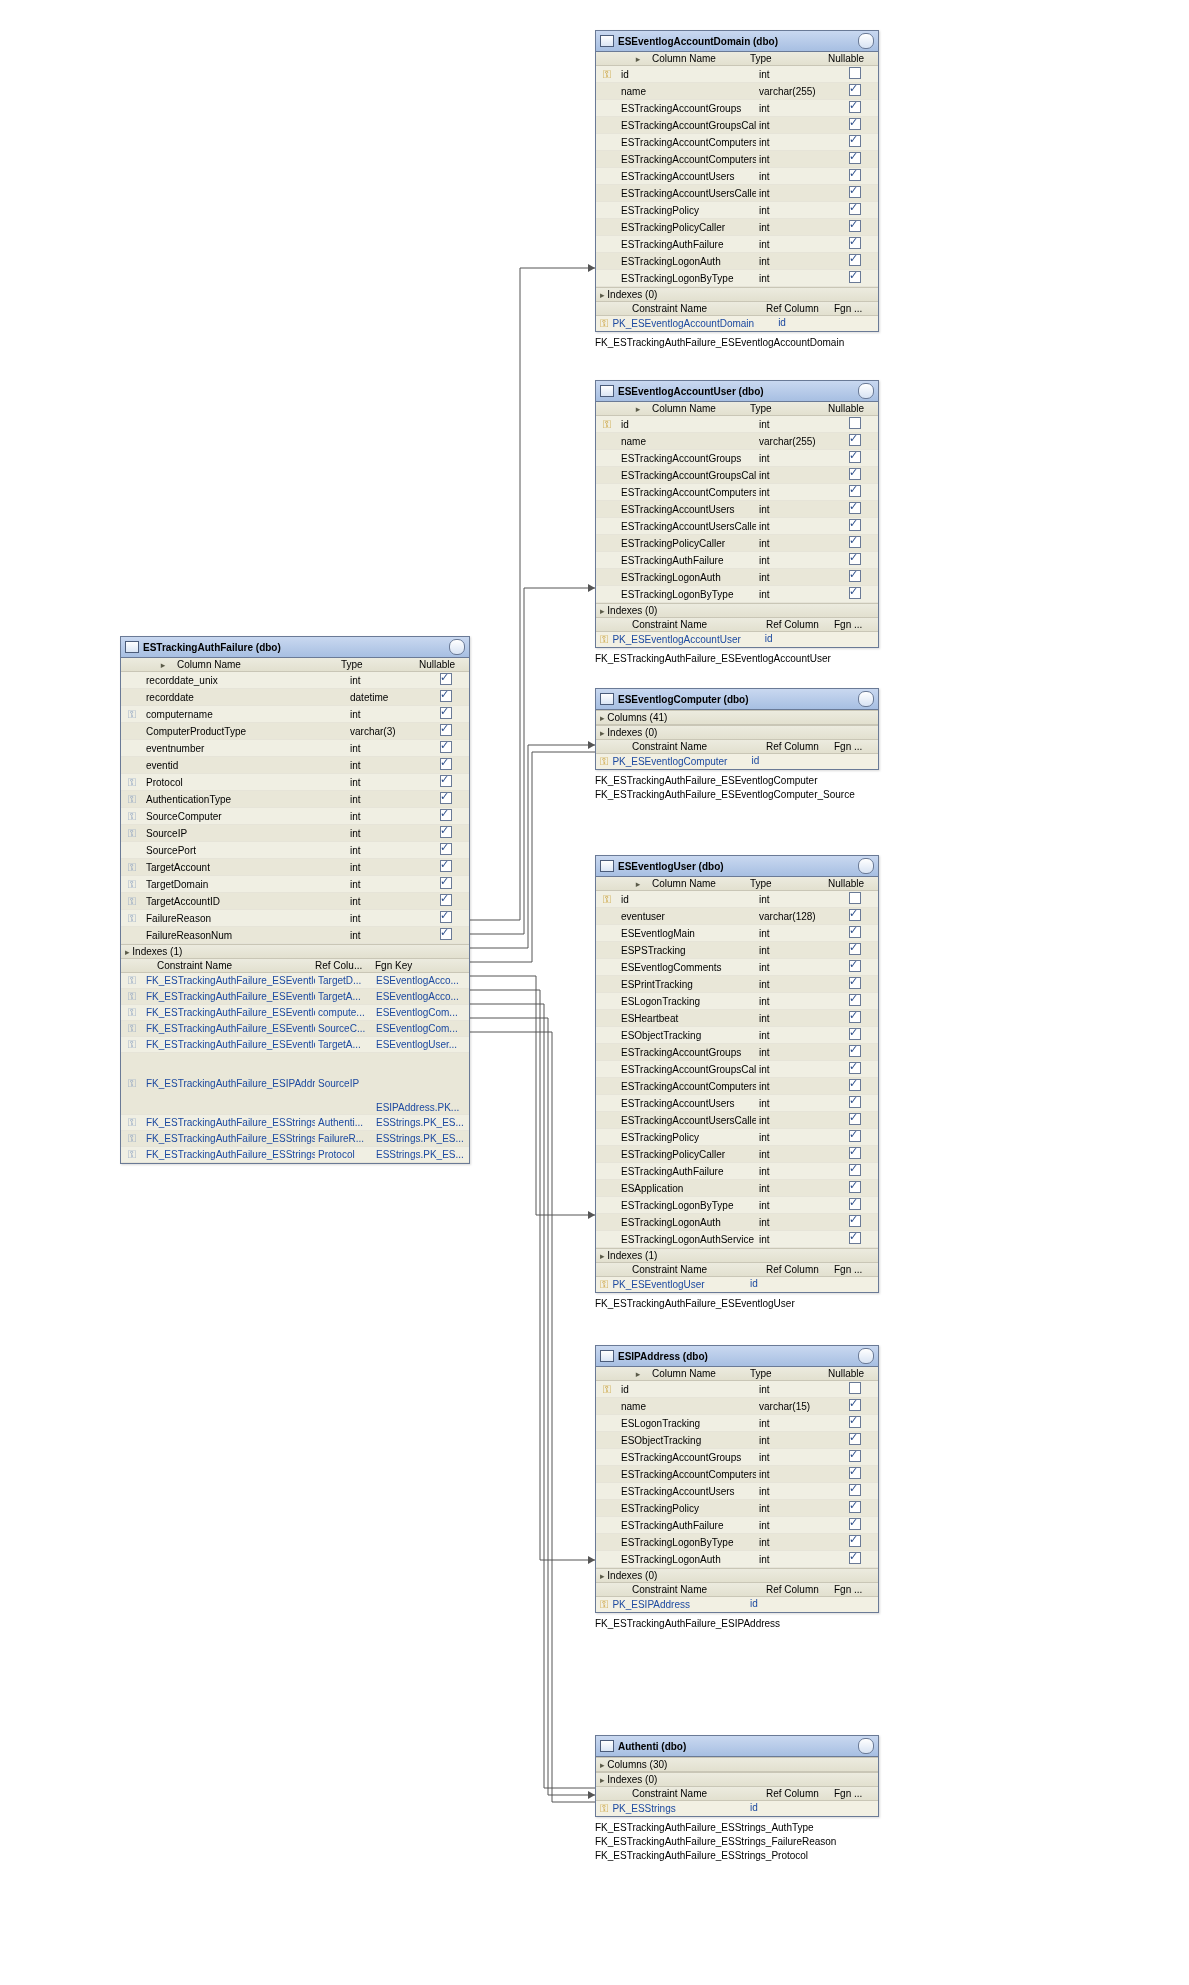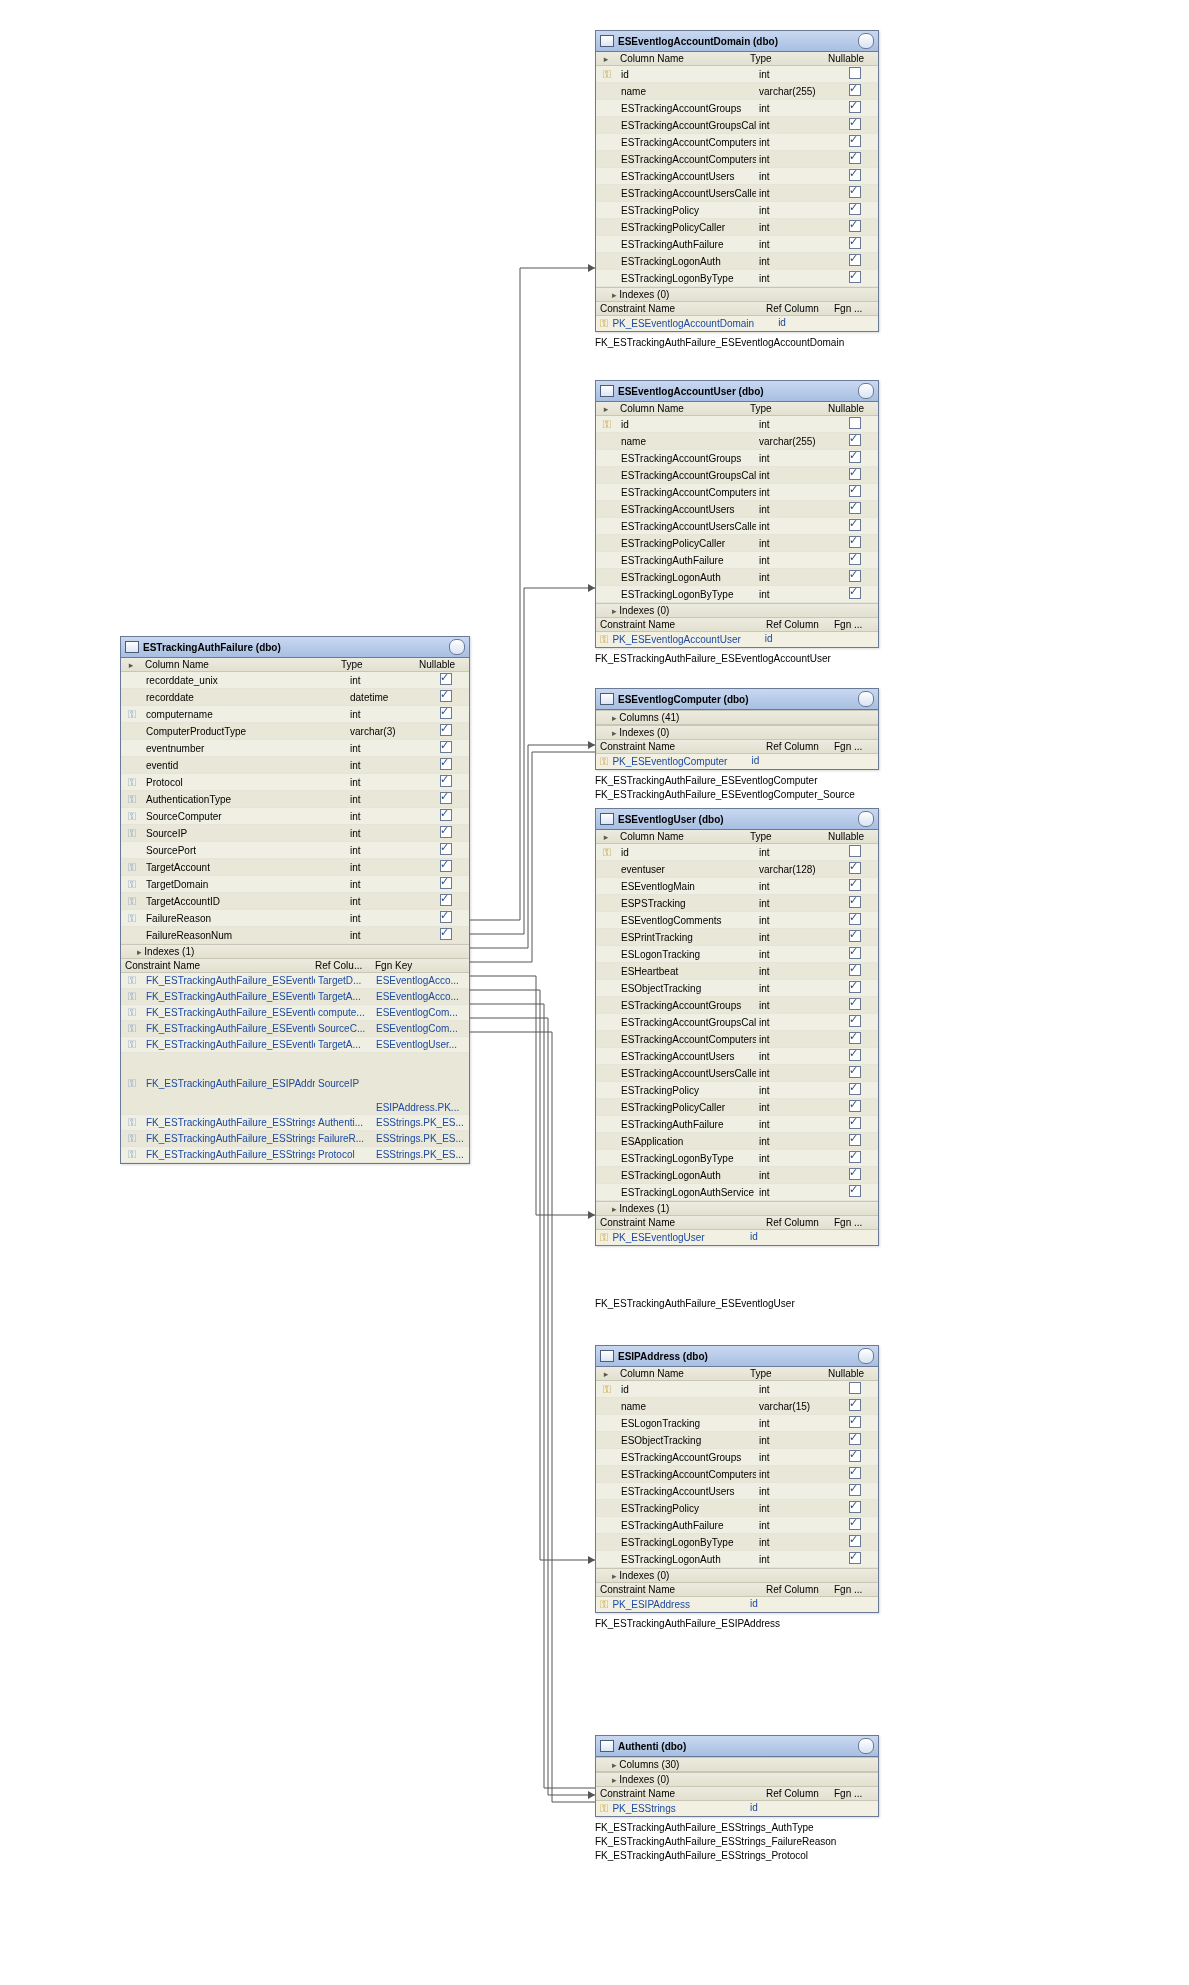--- a/index.html
+++ b/index.html
@@ -36,20 +36,21 @@
   .t-title .minbtn {
     width: 14px; height: 14px; border: 1px solid #6a7a96;
     background: linear-gradient(#fff,#d8e3f3); border-radius: 7px;
   }
   .hdr {
     display: flex;
     background: linear-gradient(#ecebdf,#e2e0cf);
     border-bottom: 1px solid #c9c6b6;
     font-size: 10px;
     align-items: center;
+    padding-left: 32px;
   }
   .hdr .exp {
     width: 12px; text-align: center; color:#3b3b3b;
   }
   .hdr > div { padding: 1px 4px; }
   .row {
     display: flex;
     border-bottom: 1px solid #e6e4d8;
     align-items: center;
     min-height: 14px;
@@ -80,21 +81,21 @@
   .fk-ic::before {
     content: "⚿";
     color: #8aa0c0;
     font-size: 11px;
   }
   .plus::before { content:"▸"; color:#5a5a48; font-size:9px; }
   .section {
     background: linear-gradient(#ecebdf,#e2e0cf);
     border-top: 1px solid #c9c6b6;
     border-bottom: 1px solid #c9c6b6;
-    padding: 1px 16px;
+    padding: 1px 4px;
   }
   .crow { display:flex; }
   .crow > div { padding:1px 4px; }
   .crow .cn { flex:1; display:flex; gap:4px; align-items:center; }
   .crow .rc { width:60px; }
   .crow .fk { width:40px; }
   .crow-data {
     display:flex; background:#f2f0e3;gap:16px;
   }
   .crow-data > div { padding:1px 4px; }
@@ -529,21 +530,21 @@
     </div>
     <div class="crow-data">
       <div class="cn">
         <span class="pk-ic"></span>
         <span>PK_ESEventlogComputer</span>
       </div>
       <div class="rc">id</div>
       <div class="fk"></div>
     </div>
   </div>
-<div id="t-euser" class="table" style="left:595px; top:808px; width:282px;">
+<div id="t-euser" class="table" style="left:595px; top:855px; width:282px;">
     <div class="t-title">
       <span class="glyph"></span>
       <span>ESEventlogUser (dbo)</span>
       <span class="spacer"></span>
       <span class="minbtn"></span>
     </div>
     <div class="hdr">
       <div class="exp plus"></div>
       <div style="flex: 1 1 0%;">Column Name</div>
       <div style="width: 70px;">Type</div>

